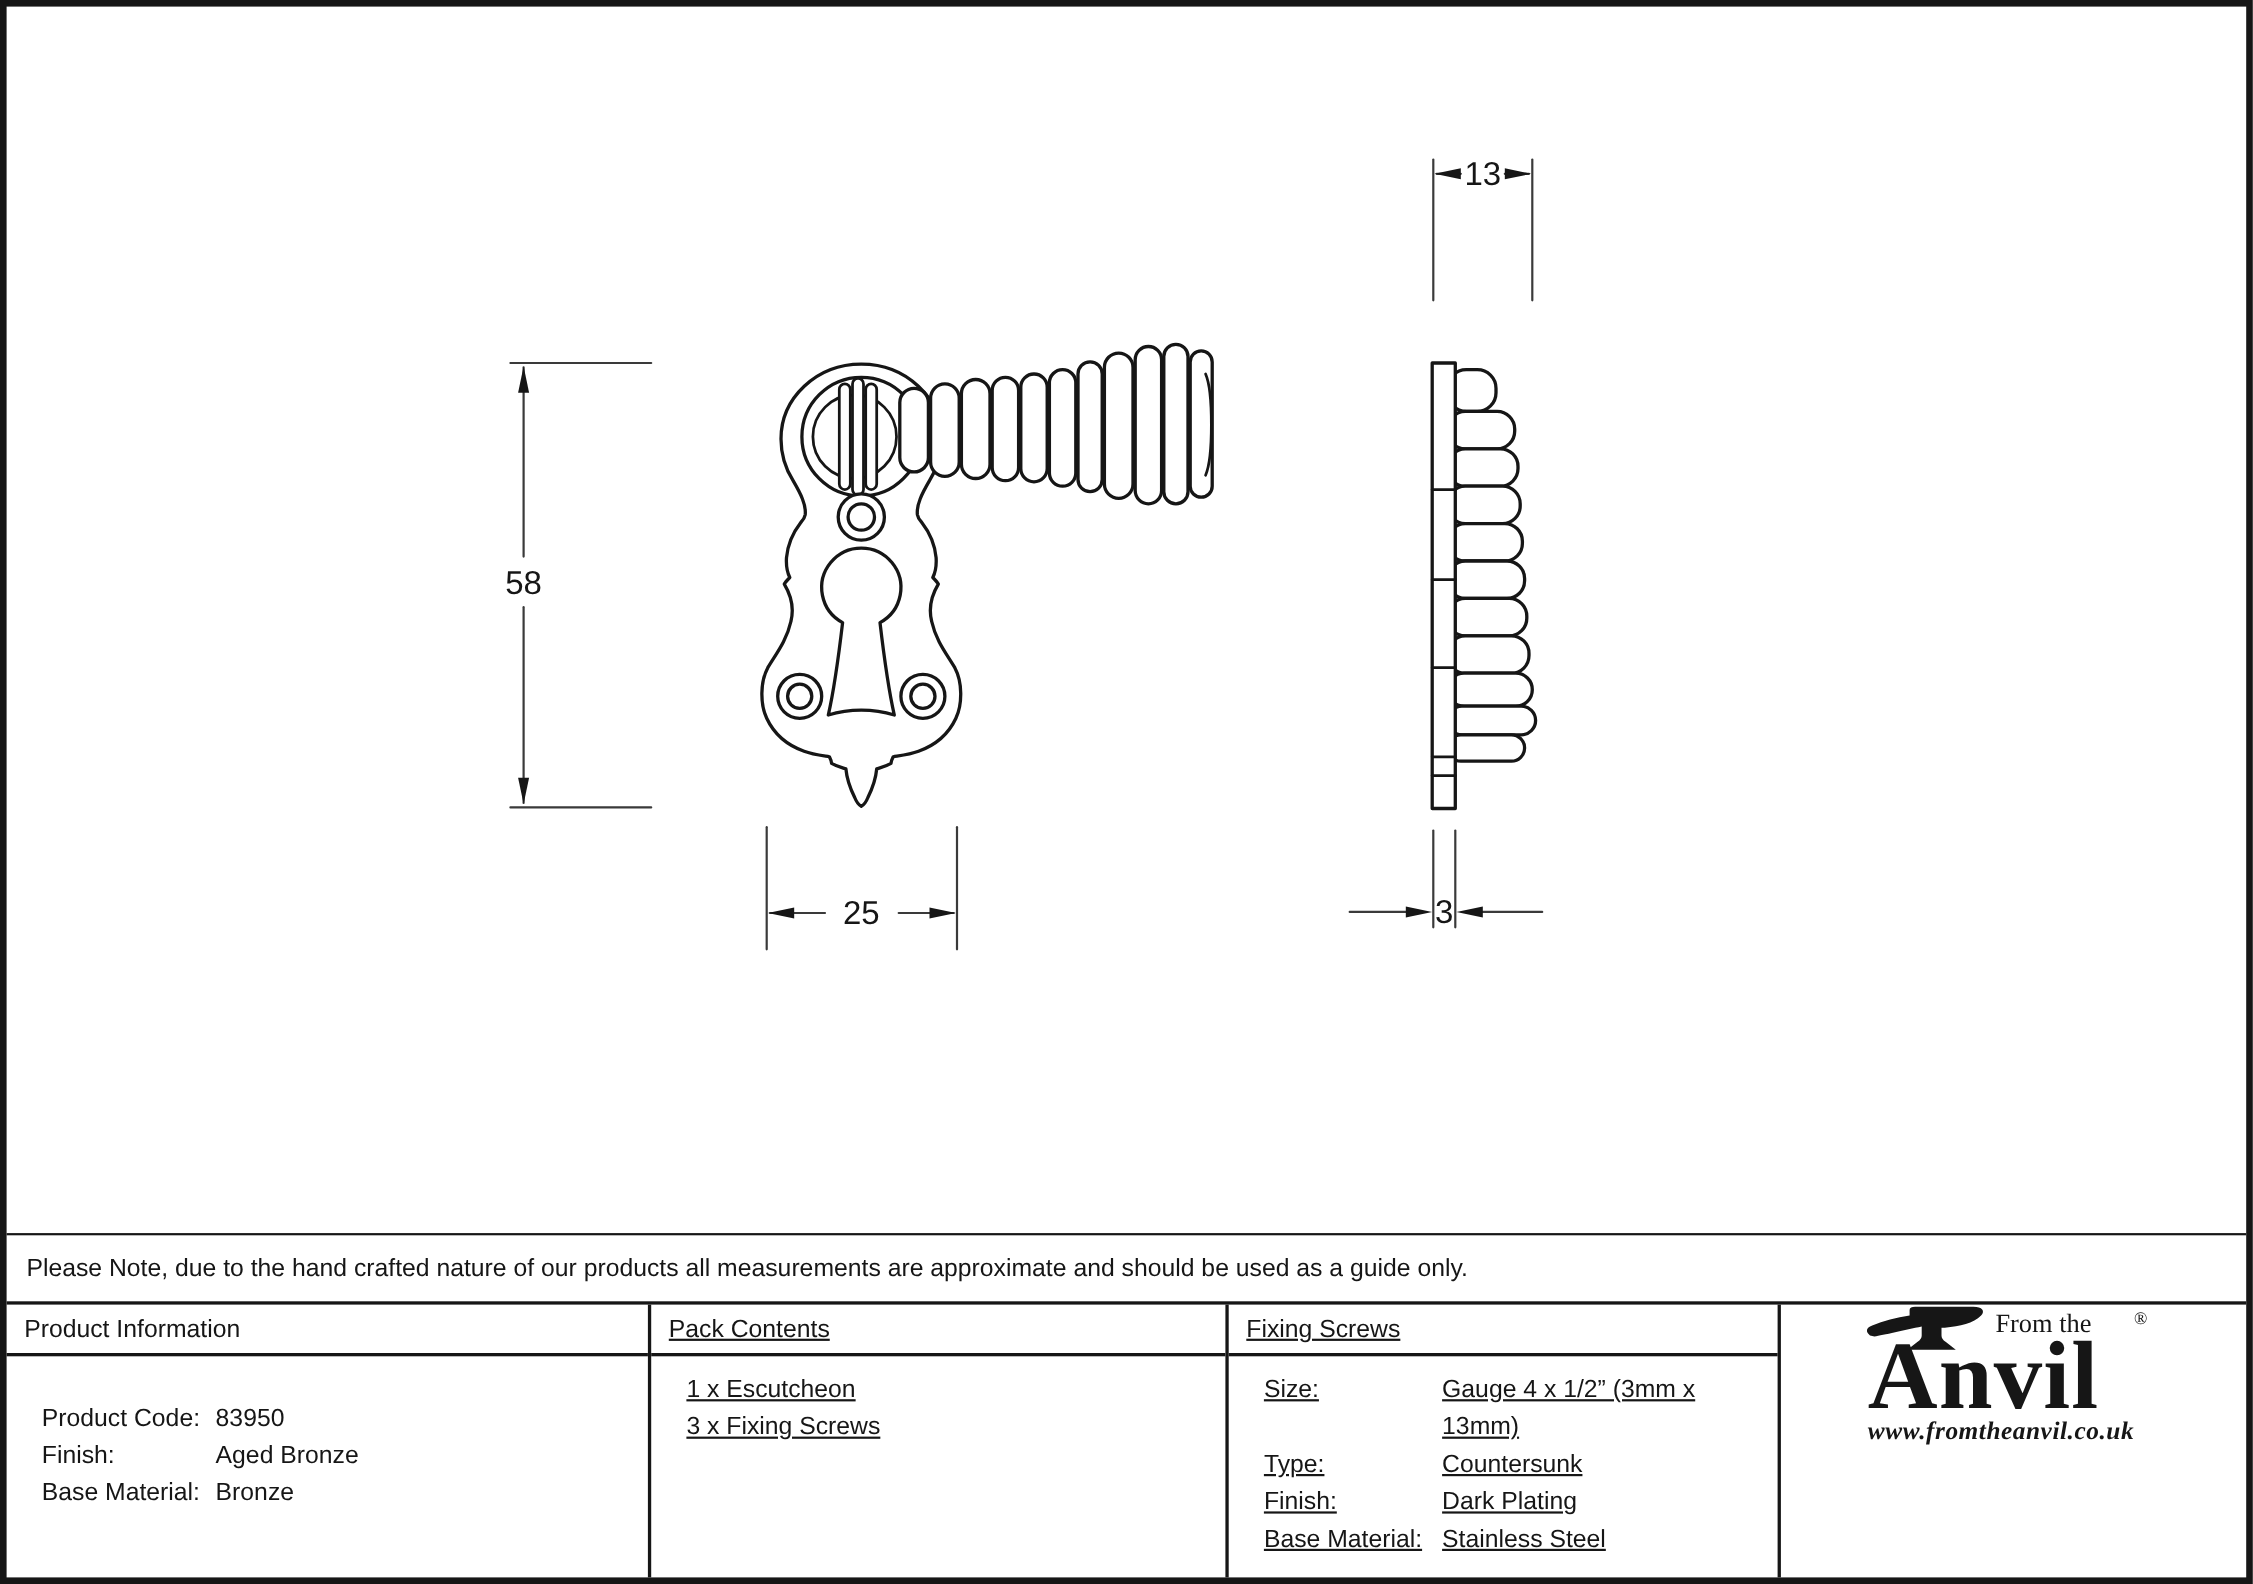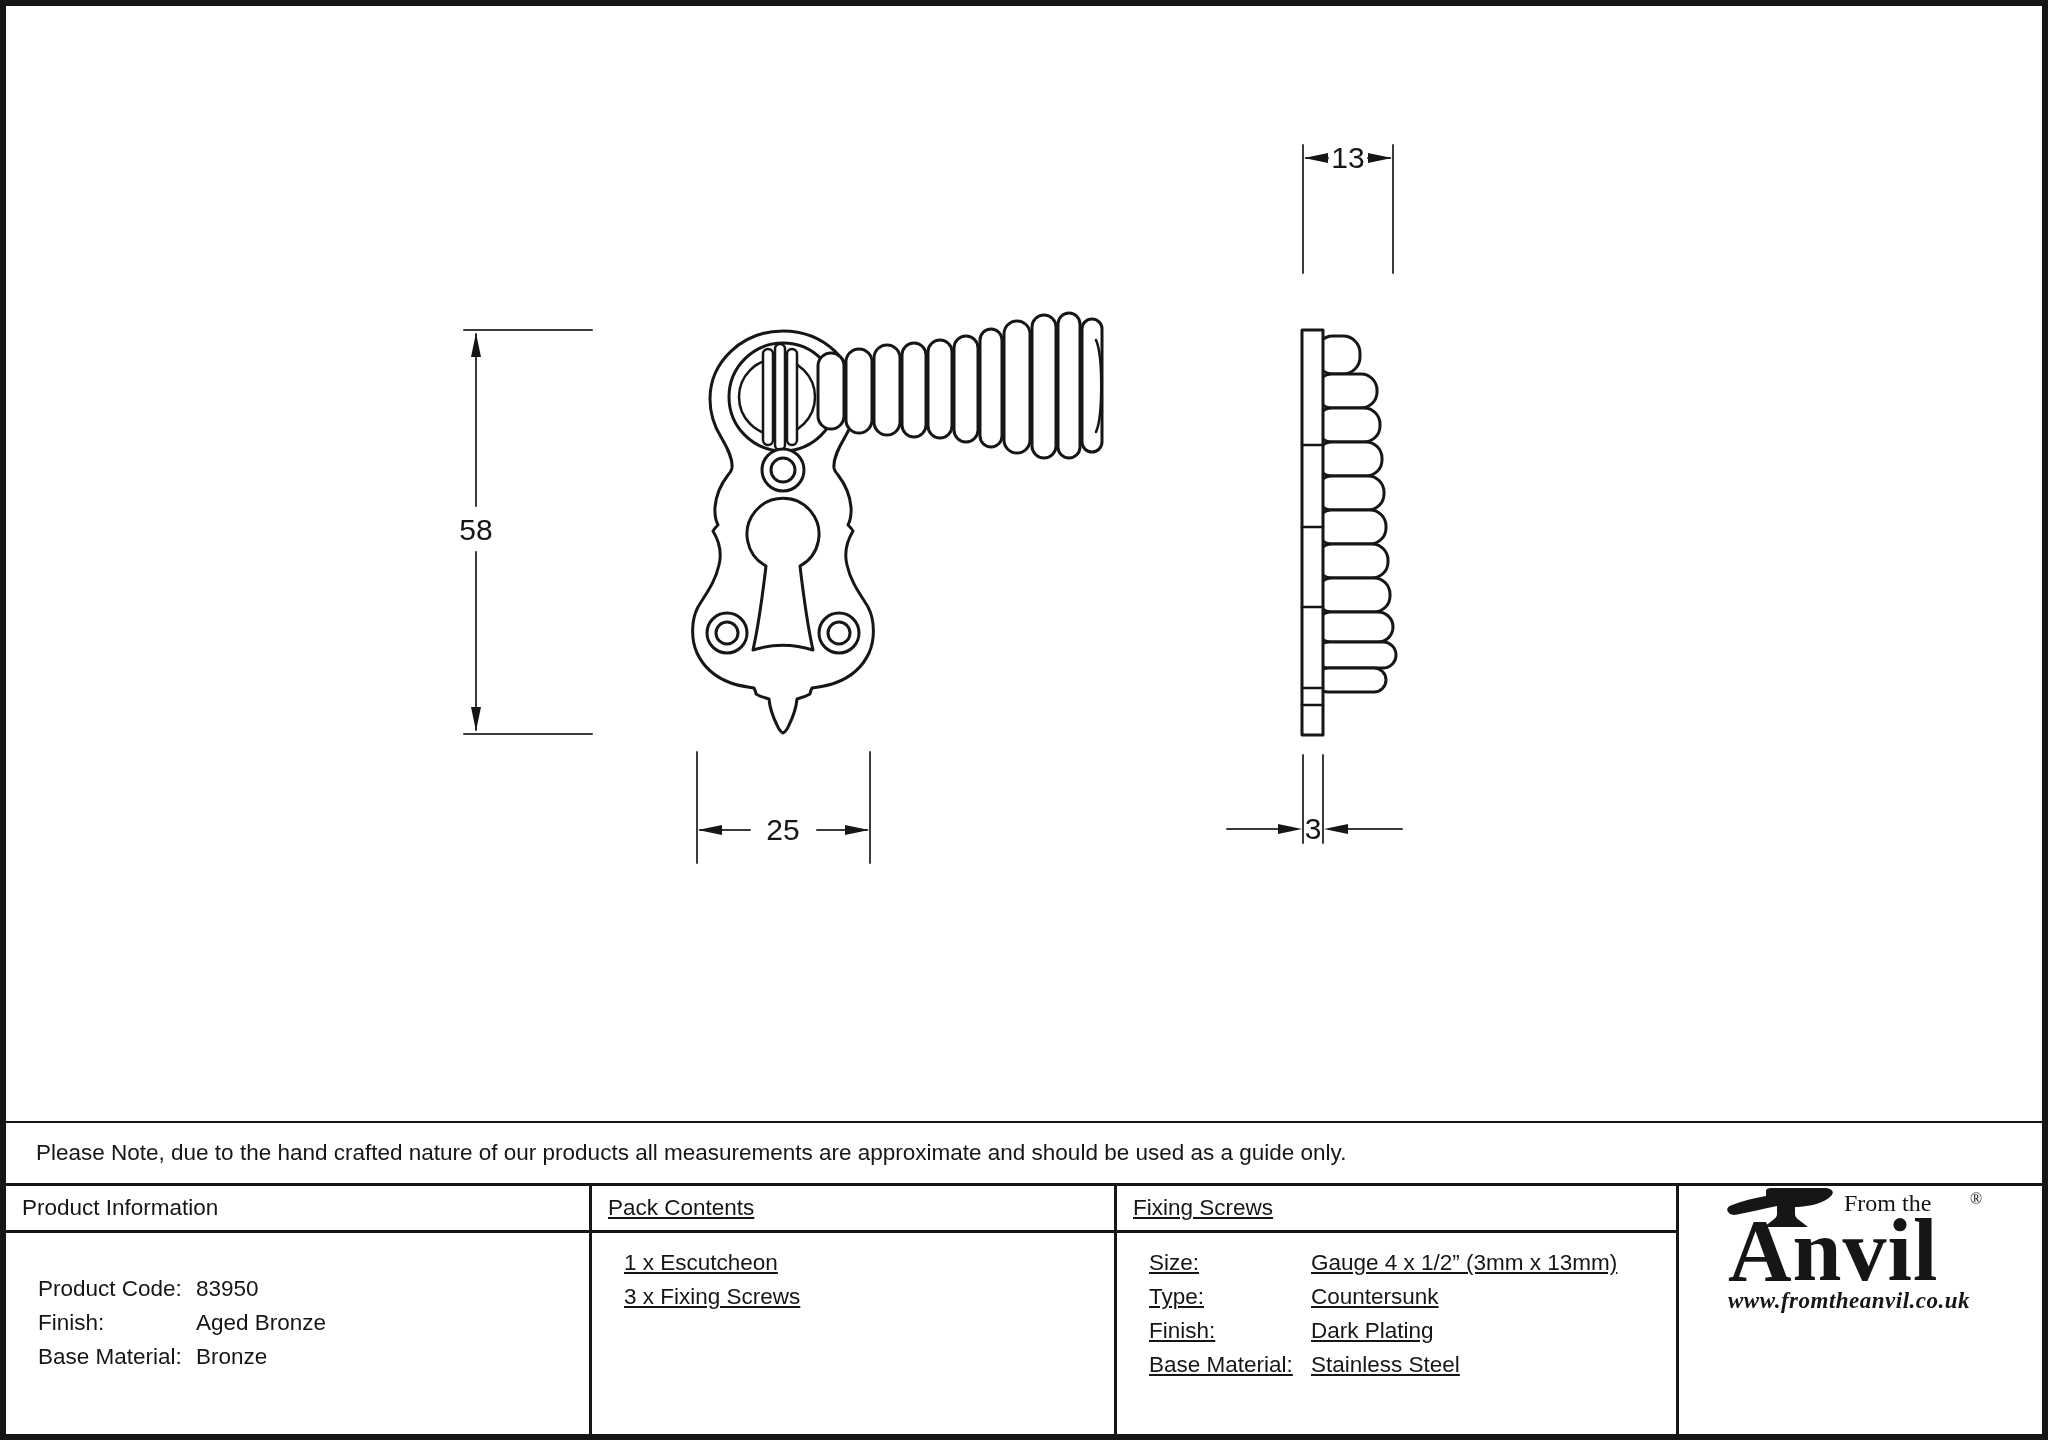--- a/index.html
+++ b/index.html
@@ -8,35 +8,35 @@
     font-family:"Liberation Sans",sans-serif;color:#161616;
     position:relative;
   }
   .page{position:absolute;inset:0;border:6px solid #161616;background:#fff;}
   .drawing-area{position:absolute;left:0;top:0;width:2036px;height:1115px;}
 
   
   .note-band{
     position:absolute;left:0;right:0;top:1115px;height:60px;
     border-top:2px solid #161616;
-    display:flex;align-items:center;padding-left:30px;
+    display:flex;align-items:center;padding-left:18px;
     font-size:22.5px;
   }
 
   
   .spec-table{
     position:absolute;left:0;right:0;top:1177px;bottom:0;
     border-top:3px solid #161616;
     display:flex;
   }
   .spec-col{display:flex;flex-direction:column;box-sizing:border-box;}
   .spec-col + .spec-col{border-left:3px solid #161616;text-decoration:underline;}
   .col-product{width:583px;gap:26px;}
   .col-pack{width:525px;}
-  .col-screws{width:562px;}
+  .col-screws{width:502px;}
   .col-logo{flex:1;display:flex;align-items:center;justify-content:flex-start;}
   .col-head{
     height:44px;border-bottom:3px solid #161616;
     display:flex;align-items:center;padding-left:16px;
     font-size:22.5px;flex:none;
   }
   .col-body{flex:1;padding:13px 6px 0 32px;font-size:22.5px;line-height:34px;}
   .kv{display:grid;grid-template-columns:158px 1fr;}
   .col-screws .kv{grid-template-columns:162px 1fr;}
 

